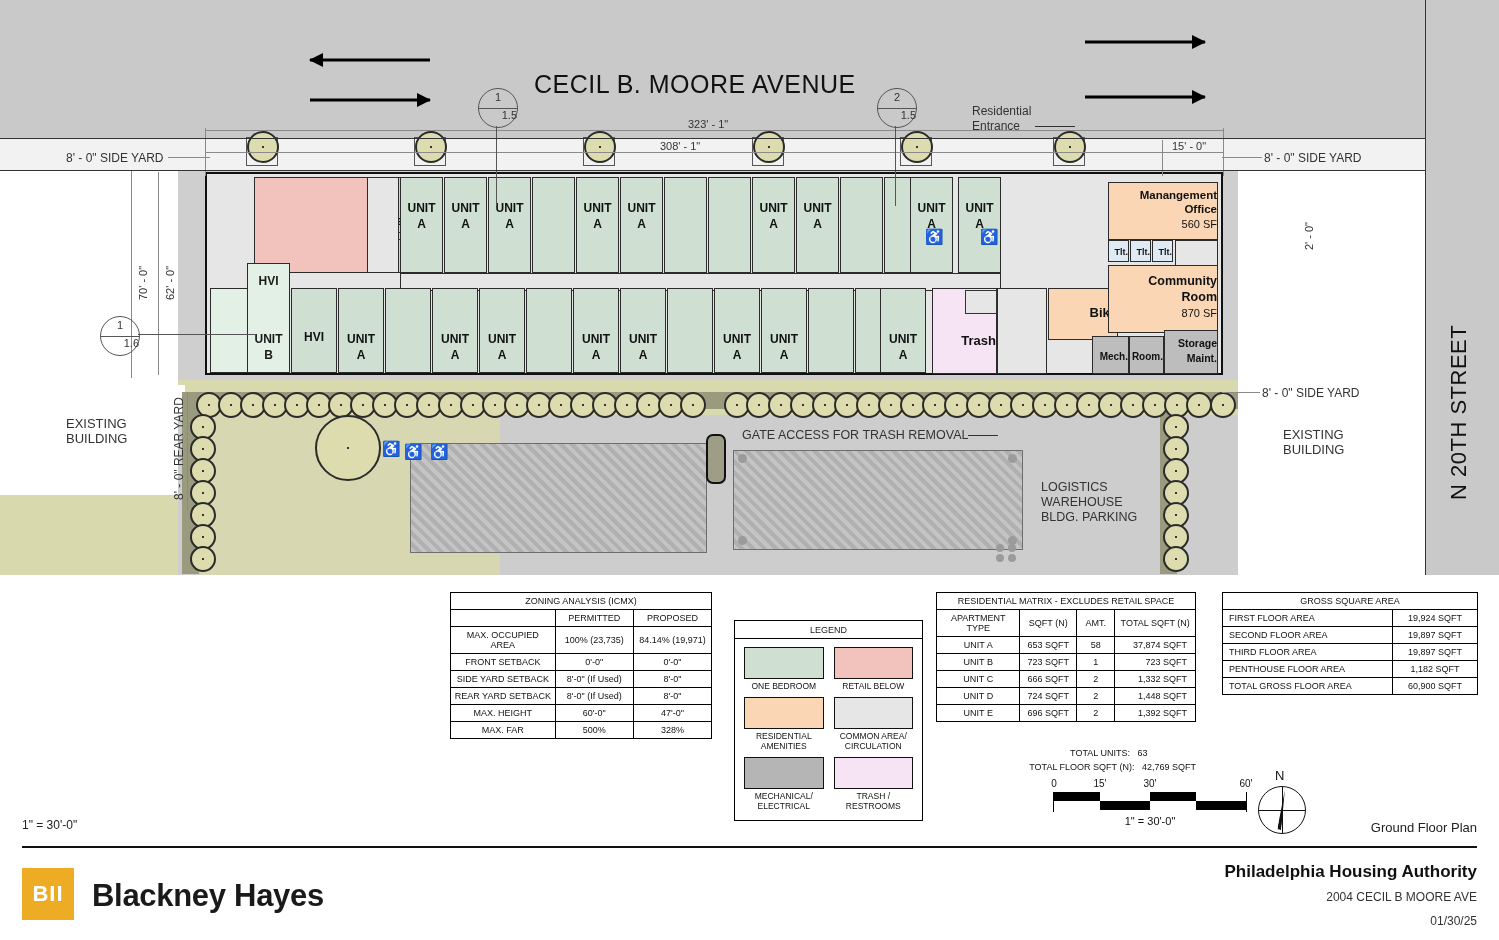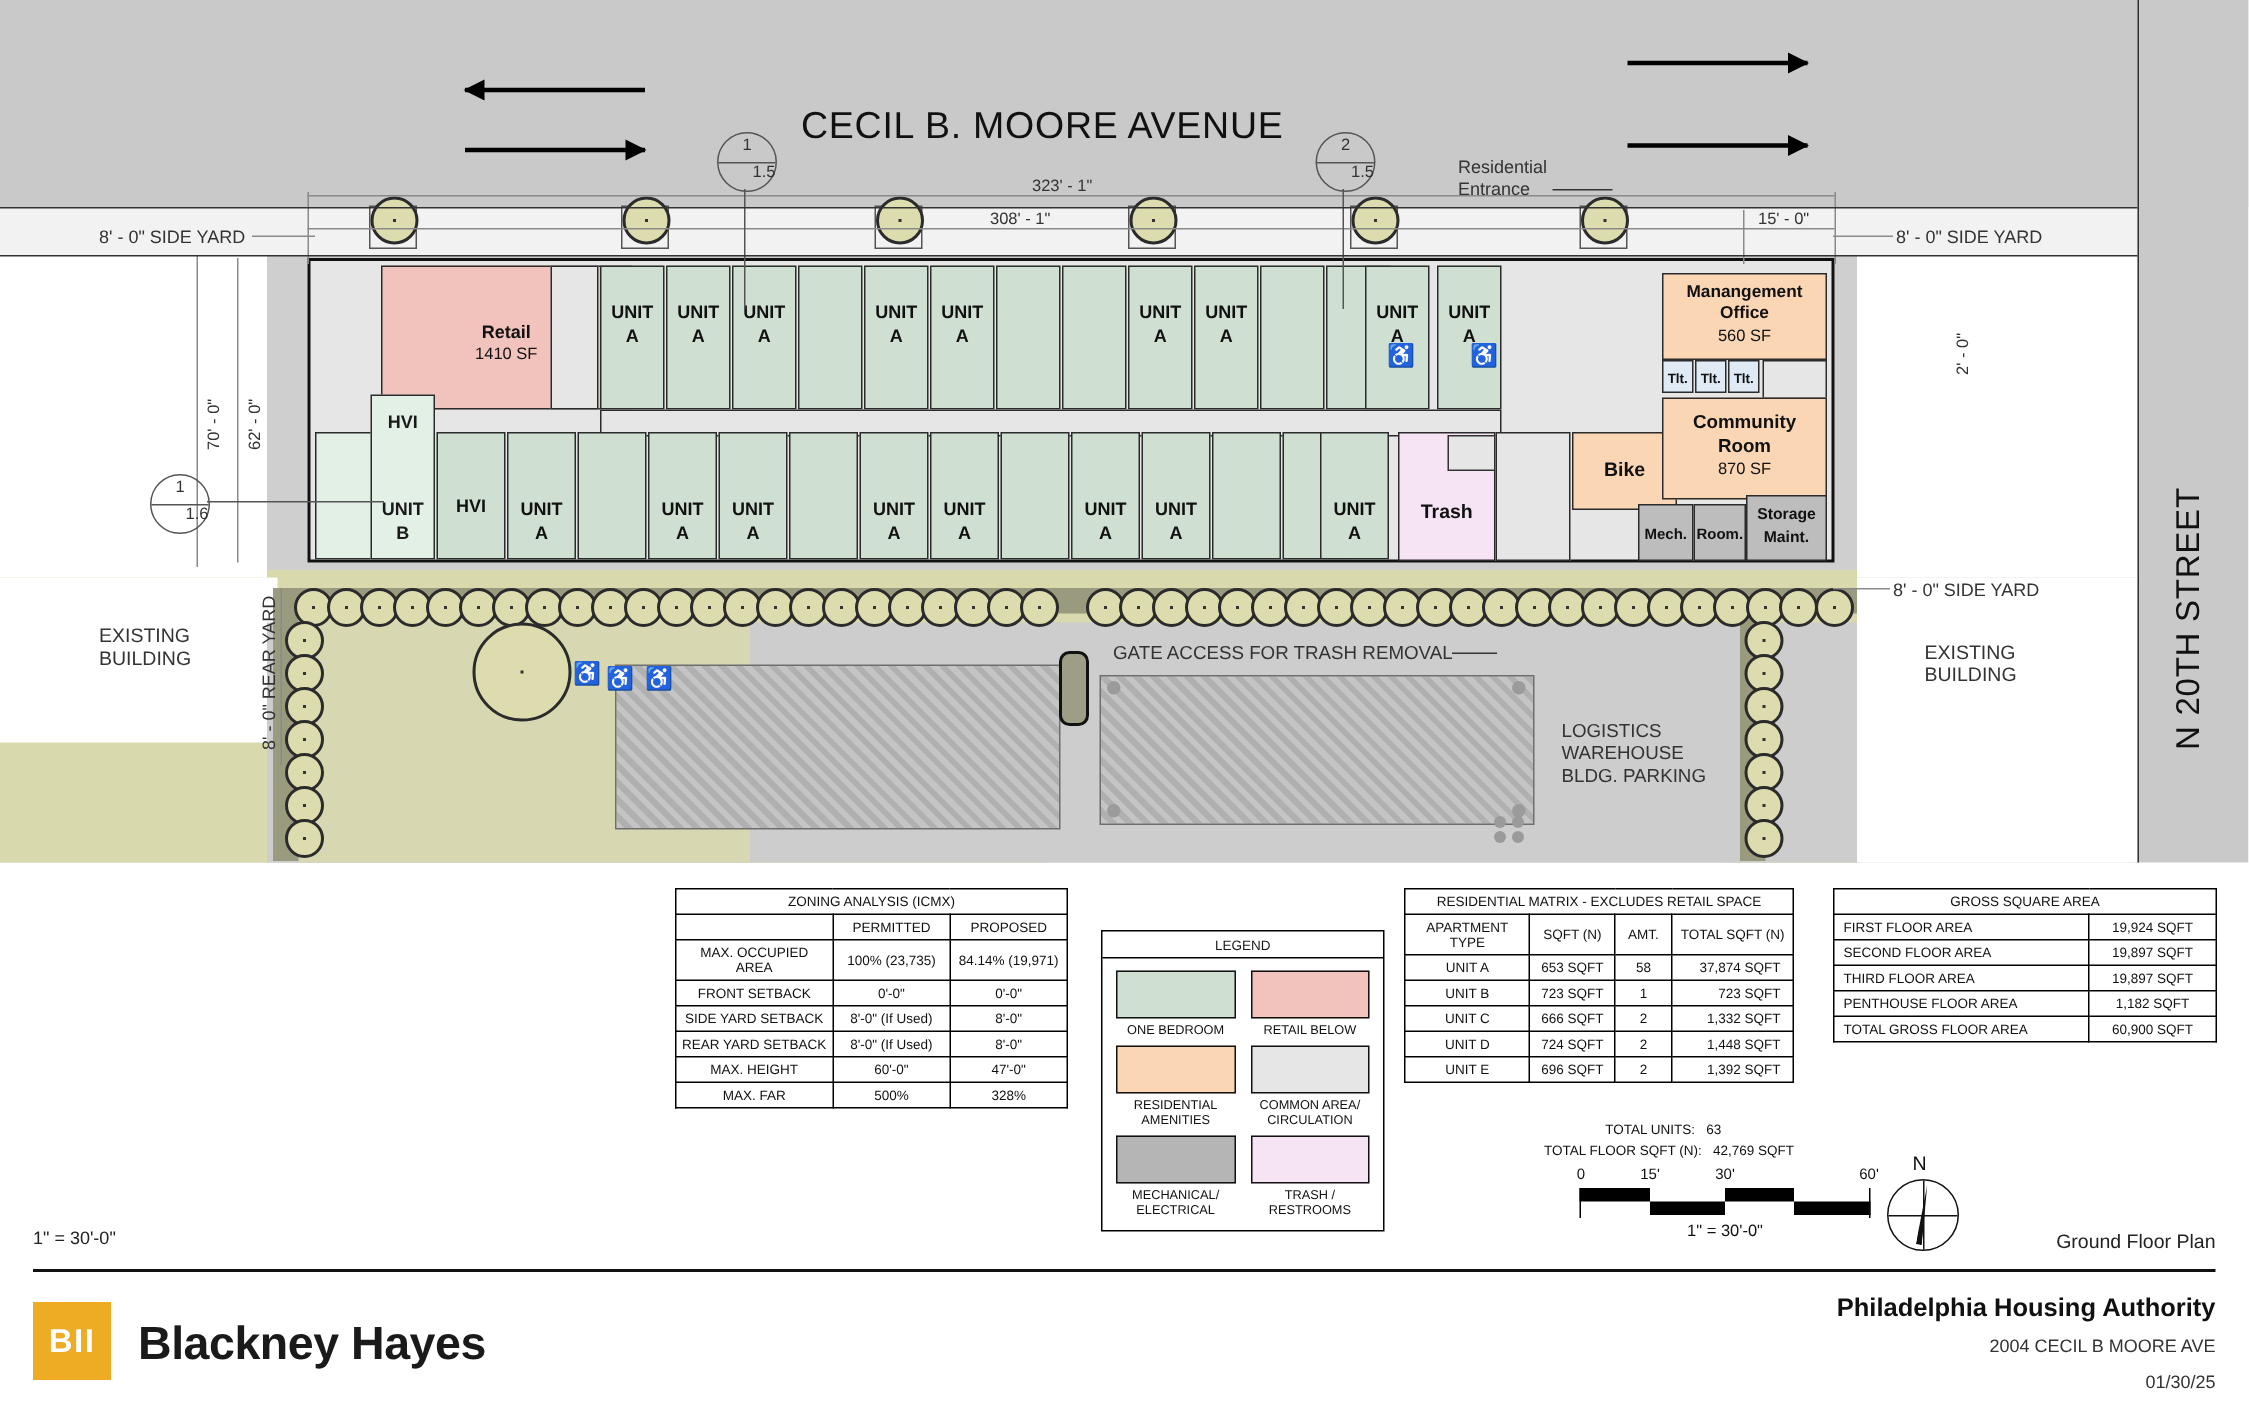--- a/index.html
+++ b/index.html
@@ -41,21 +41,21 @@
   .bubble .bot{position:absolute;top:20px;left:0;width:100%;text-align:right;font-size:11px;color:#333;}
   .bubble-lead{position:absolute;background:#555;}
   .unit{position:absolute;background:#cfe0d2;border:1px solid #2b2b2b;box-sizing:border-box;}
   .unit .lbl{position:absolute;left:0;right:0;text-align:center;font-size:12px;font-weight:bold;color:#111;line-height:13px;}
   .retail{position:absolute;background:#f2c3bd;border:1px solid #2b2b2b;box-sizing:border-box;}
   .amen{position:absolute;background:#fad6b4;border:1px solid #2b2b2b;box-sizing:border-box;}
   .common{position:absolute;background:#e6e6e6;border:1px solid #2b2b2b;box-sizing:border-box;}
   .mech{position:absolute;background:#bdbdbd;border:1px solid #2b2b2b;box-sizing:border-box;}
   .trash{position:absolute;background:#f6e3f4;border:1px solid #2b2b2b;box-sizing:border-box;}
   .pale{position:absolute;background:#e3f0e6;border:1px solid #2b2b2b;box-sizing:border-box;}
-  .roomlbl{position:absolute;left:0;right:0;text-align:center;color:#111;line-height:15px;}
+  .roomlbl{position:absolute;left:0;right:0;text-align:right;color:#111;line-height:15px;}
 
   .tree{position:absolute;border:2px solid #2b2b2b;border-radius:50%;background:#dcdcae;}
   .tree:after{content:"";position:absolute;left:50%;top:50%;width:2px;height:2px;background:#333;transform:translate(-50%,-50%);}
   .shrubstrip{position:absolute;background:#9a9a7e;}
   .streettree{position:absolute;border:2px solid #2b2b2b;border-radius:50%;background:#dcdcae;}
   .streettree:after{content:"";position:absolute;left:50%;top:50%;width:2px;height:2px;background:#333;transform:translate(-50%,-50%);}
   .treebox{position:absolute;border:1px solid #555;background:transparent;}
 
   .hatch{position:absolute;border:1px solid #6e6e6e;
     background:repeating-linear-gradient(45deg,#c4c4c4 0 4px,#b0b0b0 4px 8px);}

